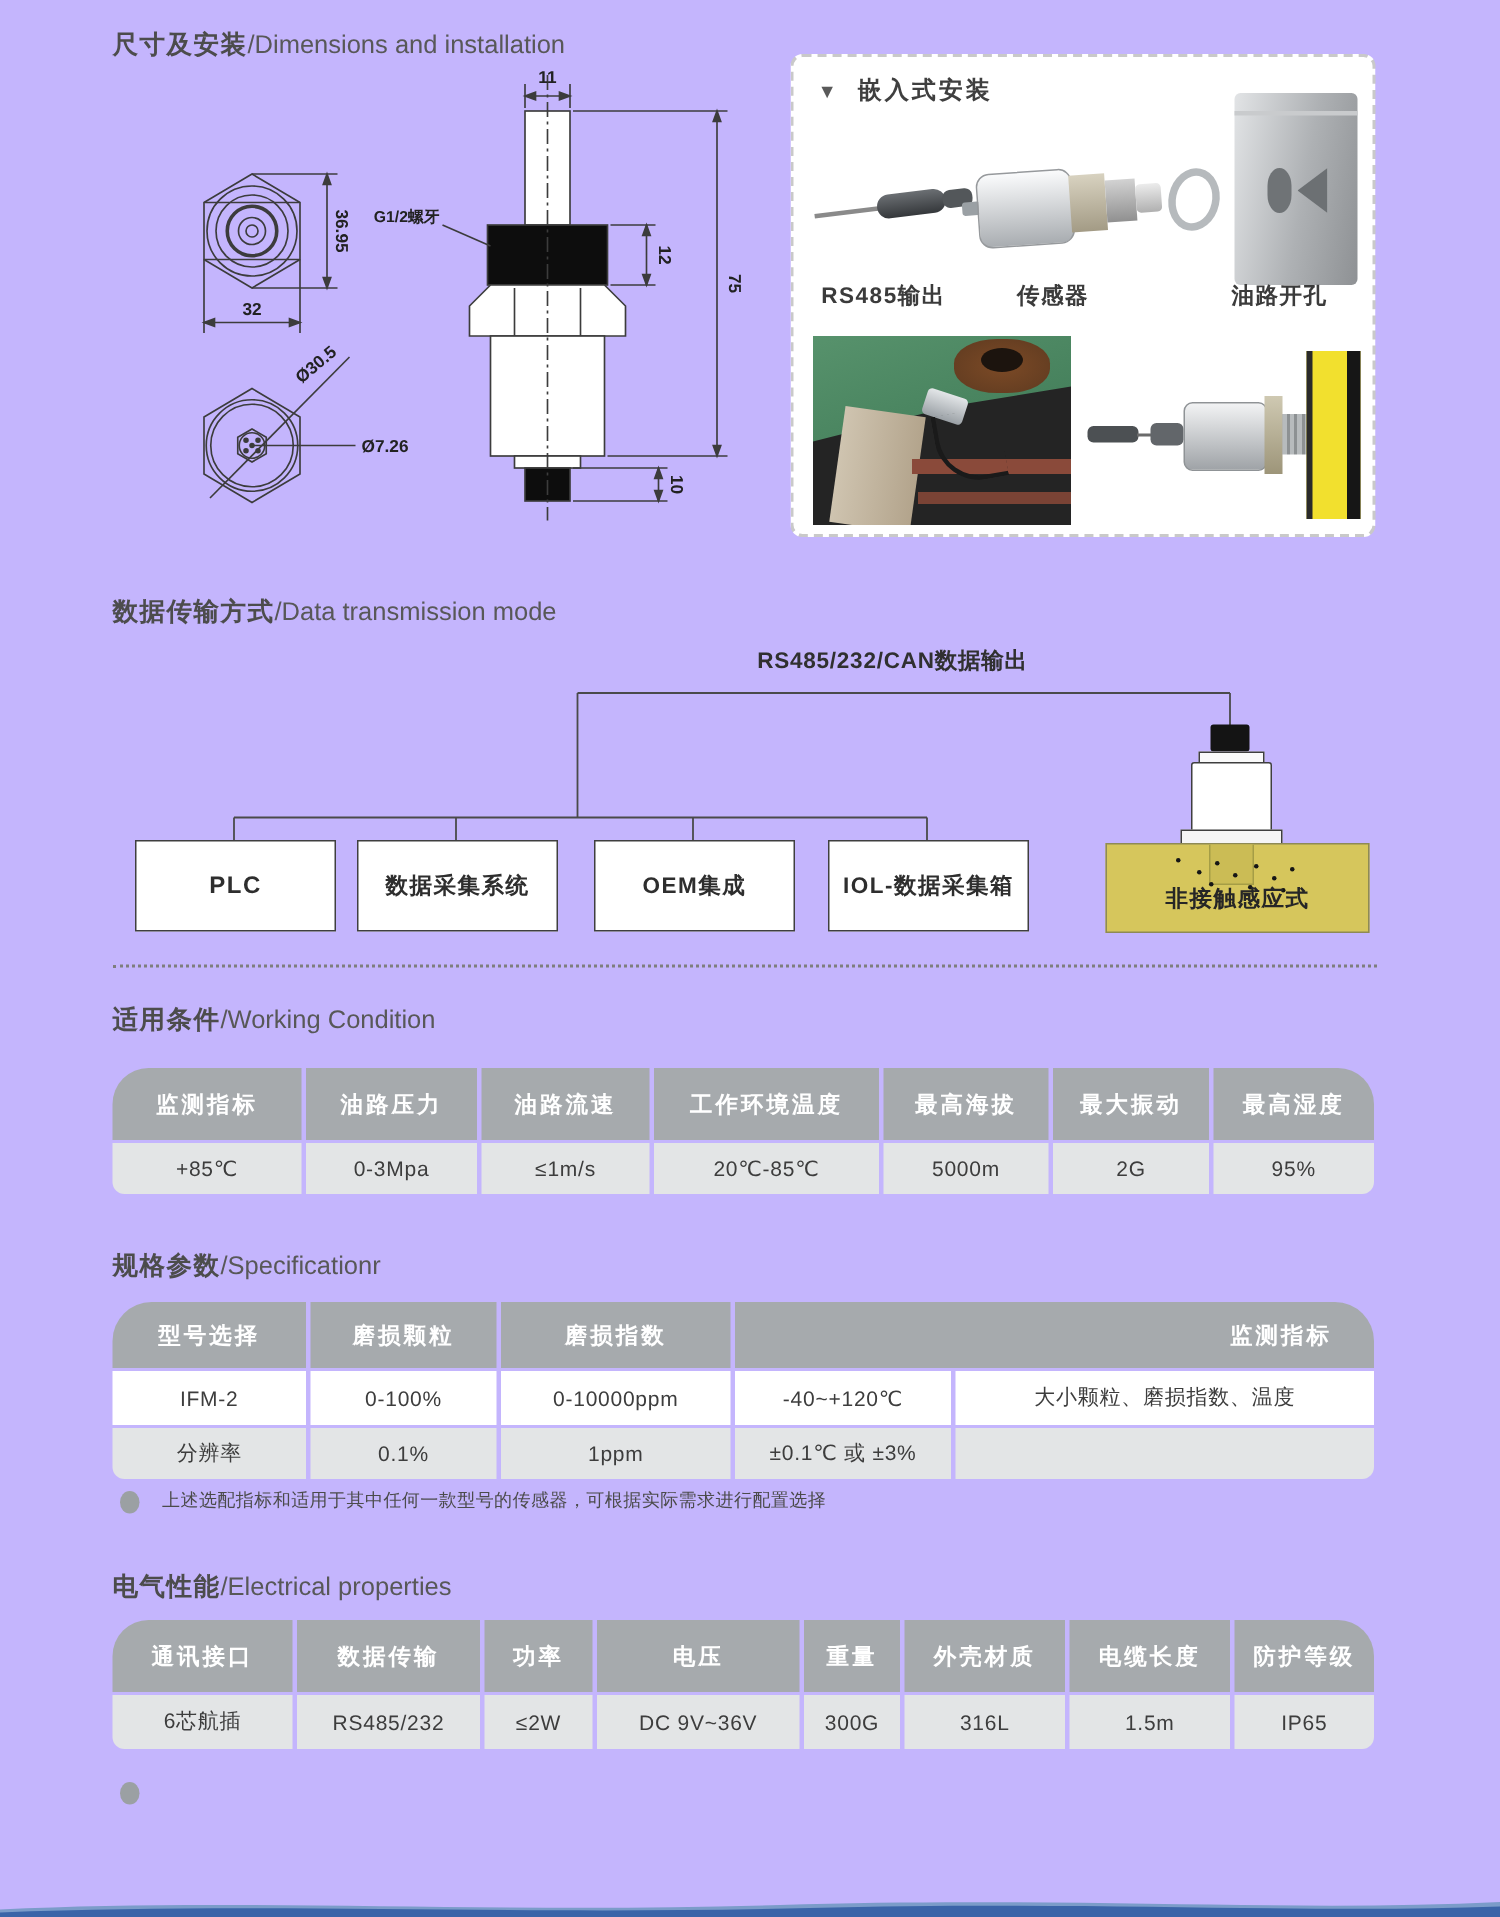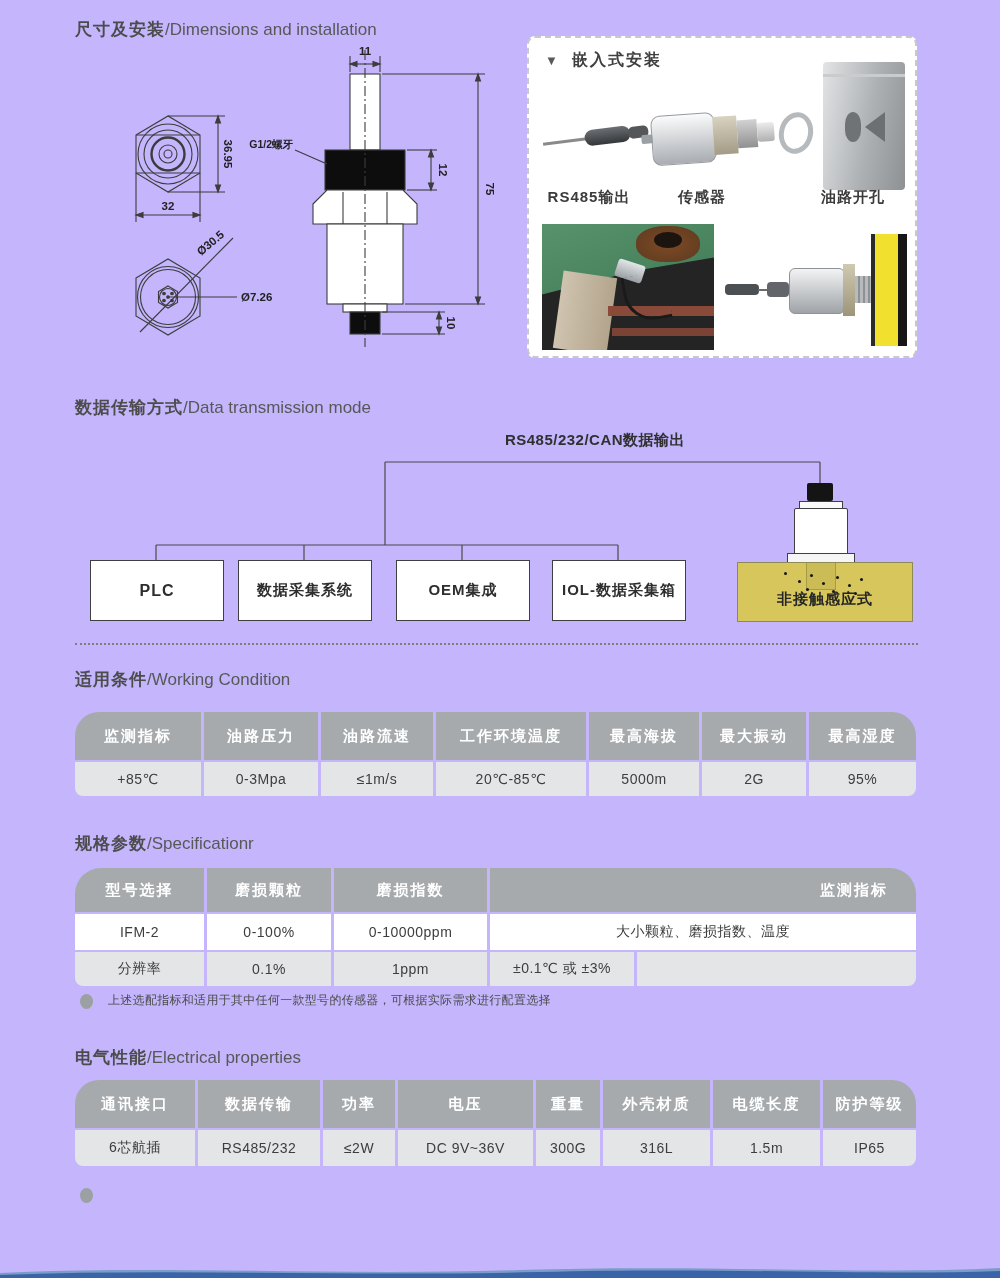--- a/index.html
+++ b/index.html
@@ -261,20 +261,21 @@
     <div class="tr" style="height:44px;">
       <div class="td hd" style="flex:0 0 129px;border-top-left-radius:26px;">型号选择</div>
       <div class="td hd" style="flex:0 0 124px;">磨损颗粒</div>
       <div class="td hd" style="flex:0 0 153px;">磨损指数</div>
       <div class="td hd" style="flex:1;justify-content:flex-end;padding-right:28px;border-top-right-radius:26px;">监测指标</div>
     </div>
     <div class="tr" style="height:36px;">
       <div class="td cell cellw" style="flex:0 0 129px;">IFM-2</div>
       <div class="td cell cellw" style="flex:0 0 124px;">0-100%</div>
       <div class="td cell cellw" style="flex:0 0 153px;">0-10000ppm</div>
+      <div class="td cell cellw" style="flex:0 0 144px;">-40~+120℃</div>
       <div class="td cell cellw" style="flex:1;">大小颗粒、磨损指数、温度</div>
     </div>
     <div class="tr" style="height:34px;">
       <div class="td cell" style="flex:0 0 129px;border-bottom-left-radius:8px;">分辨率</div>
       <div class="td cell" style="flex:0 0 124px;">0.1%</div>
       <div class="td cell" style="flex:0 0 153px;">1ppm</div>
       <div class="td cell" style="flex:0 0 144px;">±0.1℃ 或 ±3%</div>
       <div class="td cell" style="flex:1;border-bottom-right-radius:8px;"></div>
     </div>
   </div>

